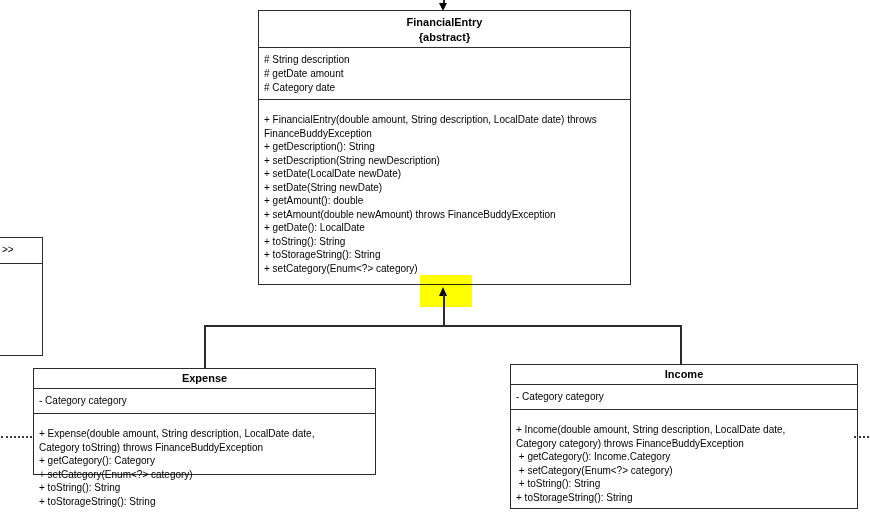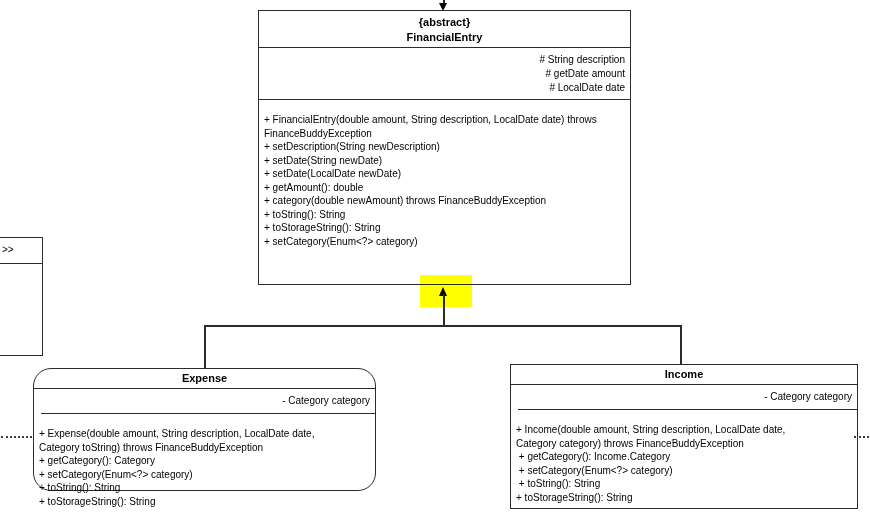--- a/index.html
+++ b/index.html
@@ -28,41 +28,40 @@
     font-size: 11px;
     line-height: 15px;
     flex: 0 0 auto;
   }
   .cb-attrs {
     border-bottom: 1px solid var(--line, #2b2b2b);
     font-size: 10px;
     line-height: 14px;
     padding: 5px 5px 12px 5px;
     flex: 0 0 auto;
-    text-align: right;
   }
   .cb-methods {
     font-size: 10px;
     line-height: 13.5px;
     padding: 6px 5px 0 5px;
     flex: 1 1 auto;
     margin-top: 7px;
   }
   .cb-attrs .line, .cb-methods .line { white-space: pre-wrap; }
 
   
   .fe { left: 258px; top: 10px; width: 373px; height: 275px; }
   .fe .cb-header { height: 37px; padding-top: 4px; }
   .fe .cb-attrs  { height: 52px; }
 
   
-  .expense { left: 33px;  top: 368px; width: 343px; height: 123px; border-radius: 18px; }
+  .expense { left: 33px;  top: 368px; width: 343px; height: 107px; }
   .income  { left: 510px; top: 364px; width: 348px; height: 145px; }
   .small-header { height: 20px; line-height: 19px; }
-  .small-attrs  { height: 25px; margin-left: 7px; }
+  .small-attrs  { height: 25px; }
 
   
   .partial { left: -62px; top: 237px; width: 105px; height: 119px; }
   .partial .p-header {
     height: 26px;
     border-bottom: 1px solid var(--line, #2b2b2b);
     font-size: 10px;
     line-height: 24px;
     padding-left: 63px;
   }
@@ -115,36 +114,38 @@
   <div class="vline assoc-top-line"></div>
   <div class="arrowhead-down"></div>
 
   <div class="classbox partial">
     <div class="p-header">&gt;&gt;</div>
     <div></div>
   </div>
 
   <div class="classbox fe">
     <div class="cb-header">
+      <div>FinancialEntry</div>
       <div>{abstract}</div>
-      <div>FinancialEntry</div>
     </div>
     <div class="cb-attrs">
         <div class="line"># String description</div>
         <div class="line"># getDate amount</div>
-        <div class="line"># LocalDate date</div>
+        <div class="line"># Category date</div>
       </div>
     <div class="cb-methods">
         <div class="line">+ FinancialEntry(double amount, String description, LocalDate date) throws
 FinanceBuddyException</div>
+        <div class="line">+ getDescription(): String</div>
         <div class="line">+ setDescription(String newDescription)</div>
+        <div class="line">+ setDate(LocalDate newDate)</div>
         <div class="line">+ setDate(String newDate)</div>
-        <div class="line">+ setDate(LocalDate newDate)</div>
         <div class="line">+ getAmount(): double</div>
-        <div class="line">+ category(double newAmount) throws FinanceBuddyException</div>
+        <div class="line">+ setAmount(double newAmount) throws FinanceBuddyException</div>
+        <div class="line">+ getDate(): LocalDate</div>
         <div class="line">+ toString(): String</div>
         <div class="line">+ toStorageString(): String</div>
         <div class="line">+ setCategory(Enum&lt;?&gt; category)</div>
       </div>
   </div>
 
   <div class="arrowhead-up"></div>
   <div class="vline gen-shaft"></div>
   <div class="hline gen-hline"></div>
   <div class="vline gen-drop-left"></div>

